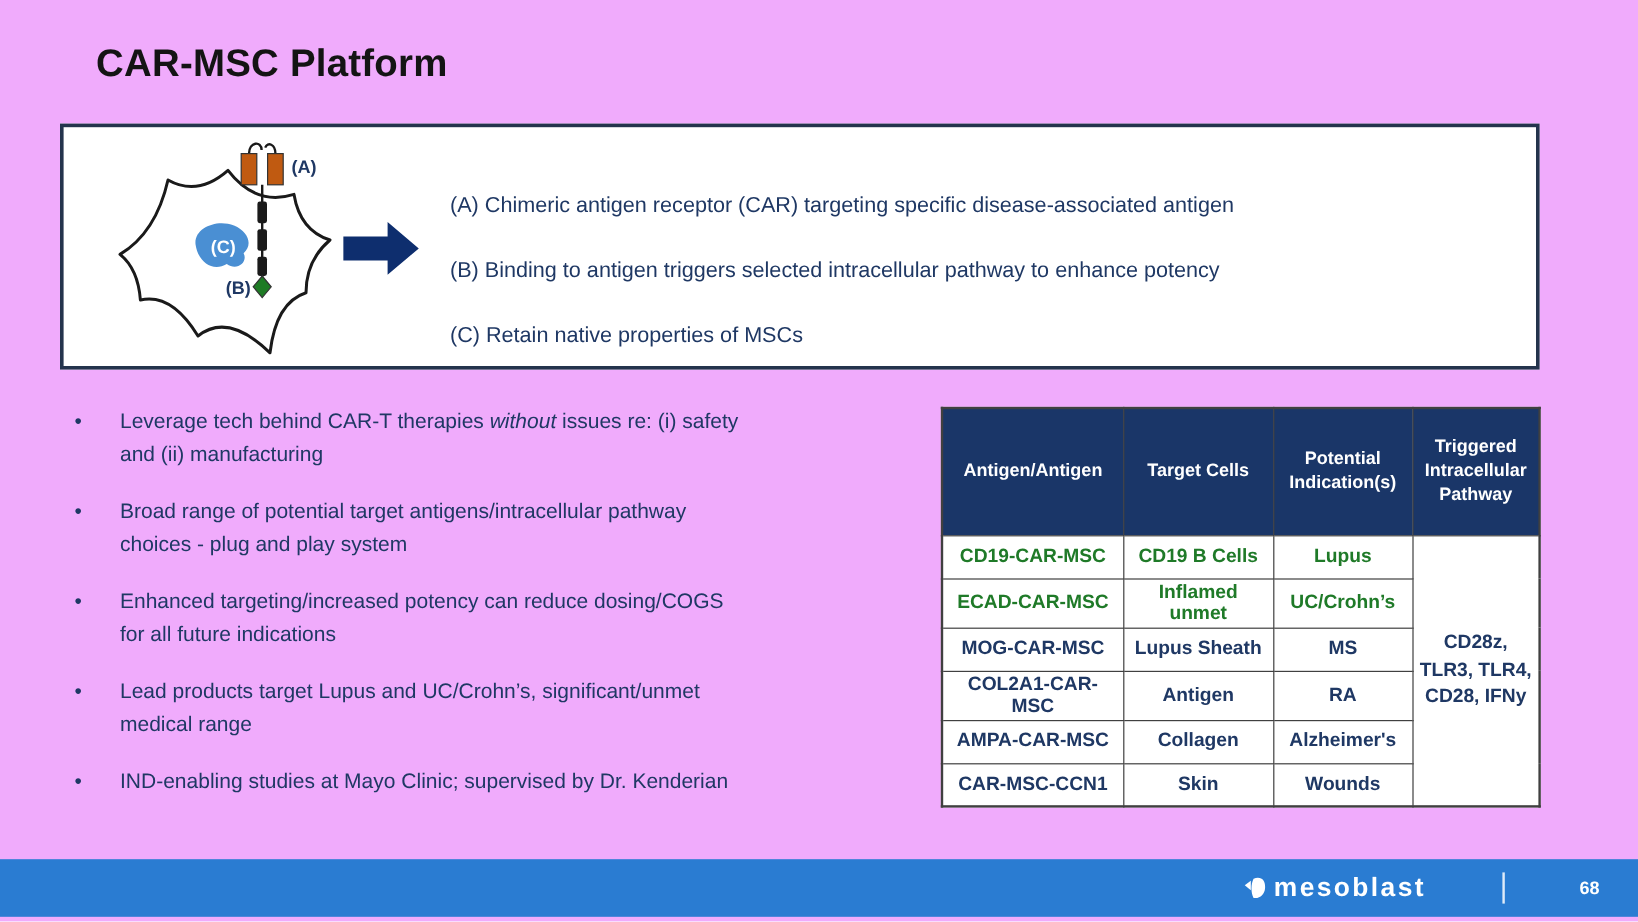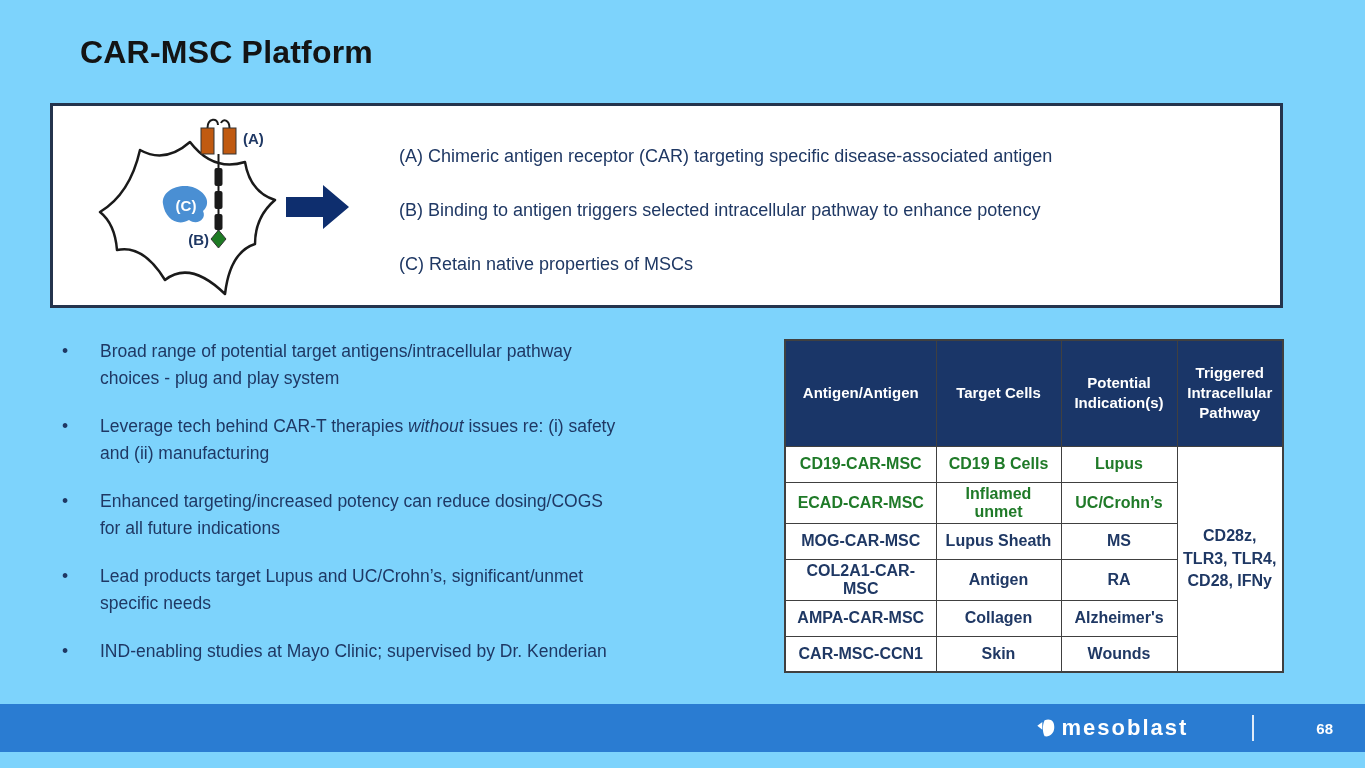--- a/index.html
+++ b/index.html
@@ -10,31 +10,31 @@
     --box_border:#24344D;
     --receptor_orange:#C05A11;
     --diamond_green:#1E7B24;
     --nucleus_blue:#4A8FD3;
     --arrow_navy:#0E2E6E;
     --grid_line:#404040;
   }
   *{margin:0;padding:0;box-sizing:border-box;}
   html,body{width:1365px;height:768px;background:#fff;overflow:hidden;
     font-family:"Liberation Sans","DejaVu Sans",sans-serif;}
-  .slide{position:relative;width:1365px;height:768px;background:#7dd3fc;}
+  .slide{position:relative;width:1365px;height:768px;background:#f0abfc;}
 
   .title{position:absolute;left:80px;top:34px;font-size:32px;font-weight:600;
     color:#141414;letter-spacing:.2px;}
 
   
   .panel{position:absolute;left:50px;top:103px;width:1233px;height:205px;
     border:3px solid var(--box_border);background:#fff;}
   .diagram-svg{position:absolute;left:42px;top:6px;}
   .arrow-svg{position:absolute;left:233px;top:78px;}
-  .descriptions{position:absolute;left:322px;top:38px;margin-left:24px;}
+  .descriptions{position:absolute;left:322px;top:53px;}
   .descriptions .desc{font-size:18px;line-height:24px;margin-bottom:30px;
     color:var(--navy_text);white-space:nowrap;}
 
   
   .bullets{position:absolute;left:62px;top:338px;width:700px;list-style:none;}
   .bullets li{position:relative;padding-left:38px;margin-bottom:21px;
     font-size:17.5px;line-height:27px;color:var(--navy_text);}
   .bullets li::before{content:"•";position:absolute;left:0;top:0;
     font-size:17.5px;color:var(--navy_text);}
   .bullets .bl{white-space:nowrap;}
@@ -50,21 +50,21 @@
   .products-table td{font-size:16px;height:36px;padding:2px 4px;}
   .col-product{width:151px;}
   .col-tissue{width:125px;}
   .col-indication{width:116px;}
   .col-pathway{width:106px;}
   .row-green td{color:var(--green_highlight);}
   .row-navy td{color:var(--navy_text);margin-left:36px;}
   td.pathway-cell{color:var(--navy_text);line-height:1.4;margin-top:12px;}
 
   
-  .footer{position:absolute;left:0;bottom:16px;width:1365px;height:48px;
+  .footer{position:absolute;left:0;bottom:4px;width:1365px;height:48px;
     background:var(--footer_bar);display:flex;align-items:center;
     justify-content:flex-end;padding-right:32px;gap:40px;}
   .brand{display:flex;align-items:center;}
   .brand .leaf{margin-right:4px;display:block;}
   .wordmark{color:#fff;font-size:22px;font-weight:700;letter-spacing:2px;
     text-transform:lowercase;}
   .footer-divider{width:2px;height:26px;background:rgba(255,255,255,.85);
     margin:0 22px 0 24px;}
   .page-number{color:#fff;font-size:15px;font-weight:700;}
 </style>
@@ -108,34 +108,34 @@
 
     <div class="descriptions">
       <div class="desc">(A) Chimeric antigen receptor (CAR) targeting specific disease-associated antigen</div>
       <div class="desc">(B) Binding to antigen triggers selected intracellular pathway to enhance potency</div>
       <div class="desc">(C) Retain native properties of MSCs</div>
     </div>
   </div>
 
   <ul class="bullets">
     <li>
+      <div class="bl"><span>Leverage tech behind CAR-T therapies </span><span class="it">without</span><span> issues re: (i) safety</span></div>
+      <div class="bl">and (ii) manufacturing</div>
+    </li>
+    <li>
       <div class="bl">Broad range of potential target antigens/intracellular pathway</div>
       <div class="bl">choices - plug and play system</div>
     </li>
     <li>
-      <div class="bl"><span>Leverage tech behind CAR-T therapies </span><span class="it">without</span><span> issues re: (i) safety</span></div>
-      <div class="bl">and (ii) manufacturing</div>
-    </li>
-    <li>
       <div class="bl">Enhanced targeting/increased potency can reduce dosing/COGS</div>
       <div class="bl">for all future indications</div>
     </li>
     <li>
       <div class="bl">Lead products target Lupus and UC/Crohn’s, significant/unmet</div>
-      <div class="bl">specific needs</div>
+      <div class="bl">medical range</div>
     </li>
     <li>
       <div class="bl">IND-enabling studies at Mayo Clinic; supervised by Dr. Kenderian</div>
     </li>
   </ul>
 
   <table class="products-table">
     <colgroup>
       <col class="col-product">
         <col class="col-tissue">

